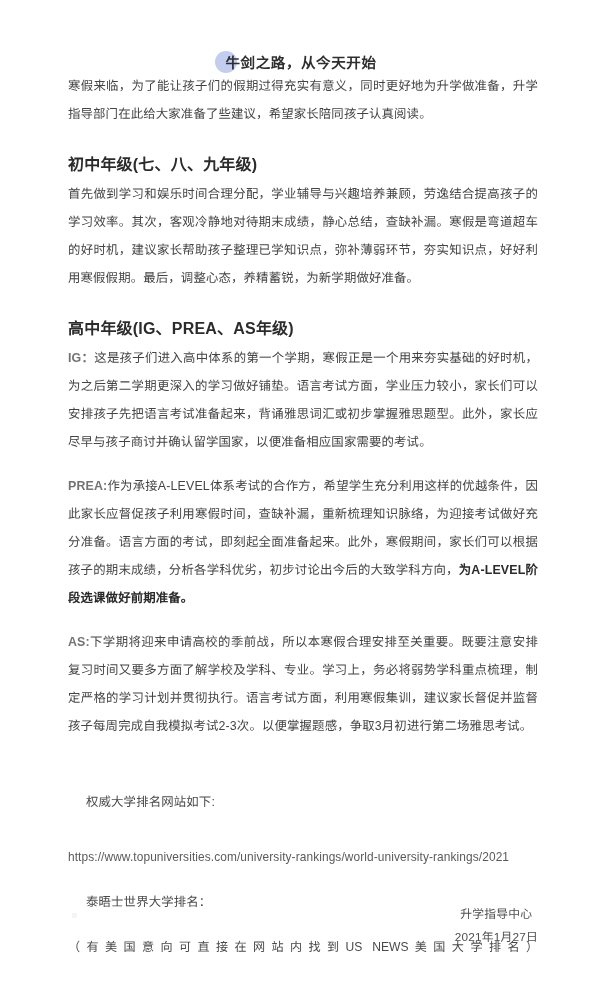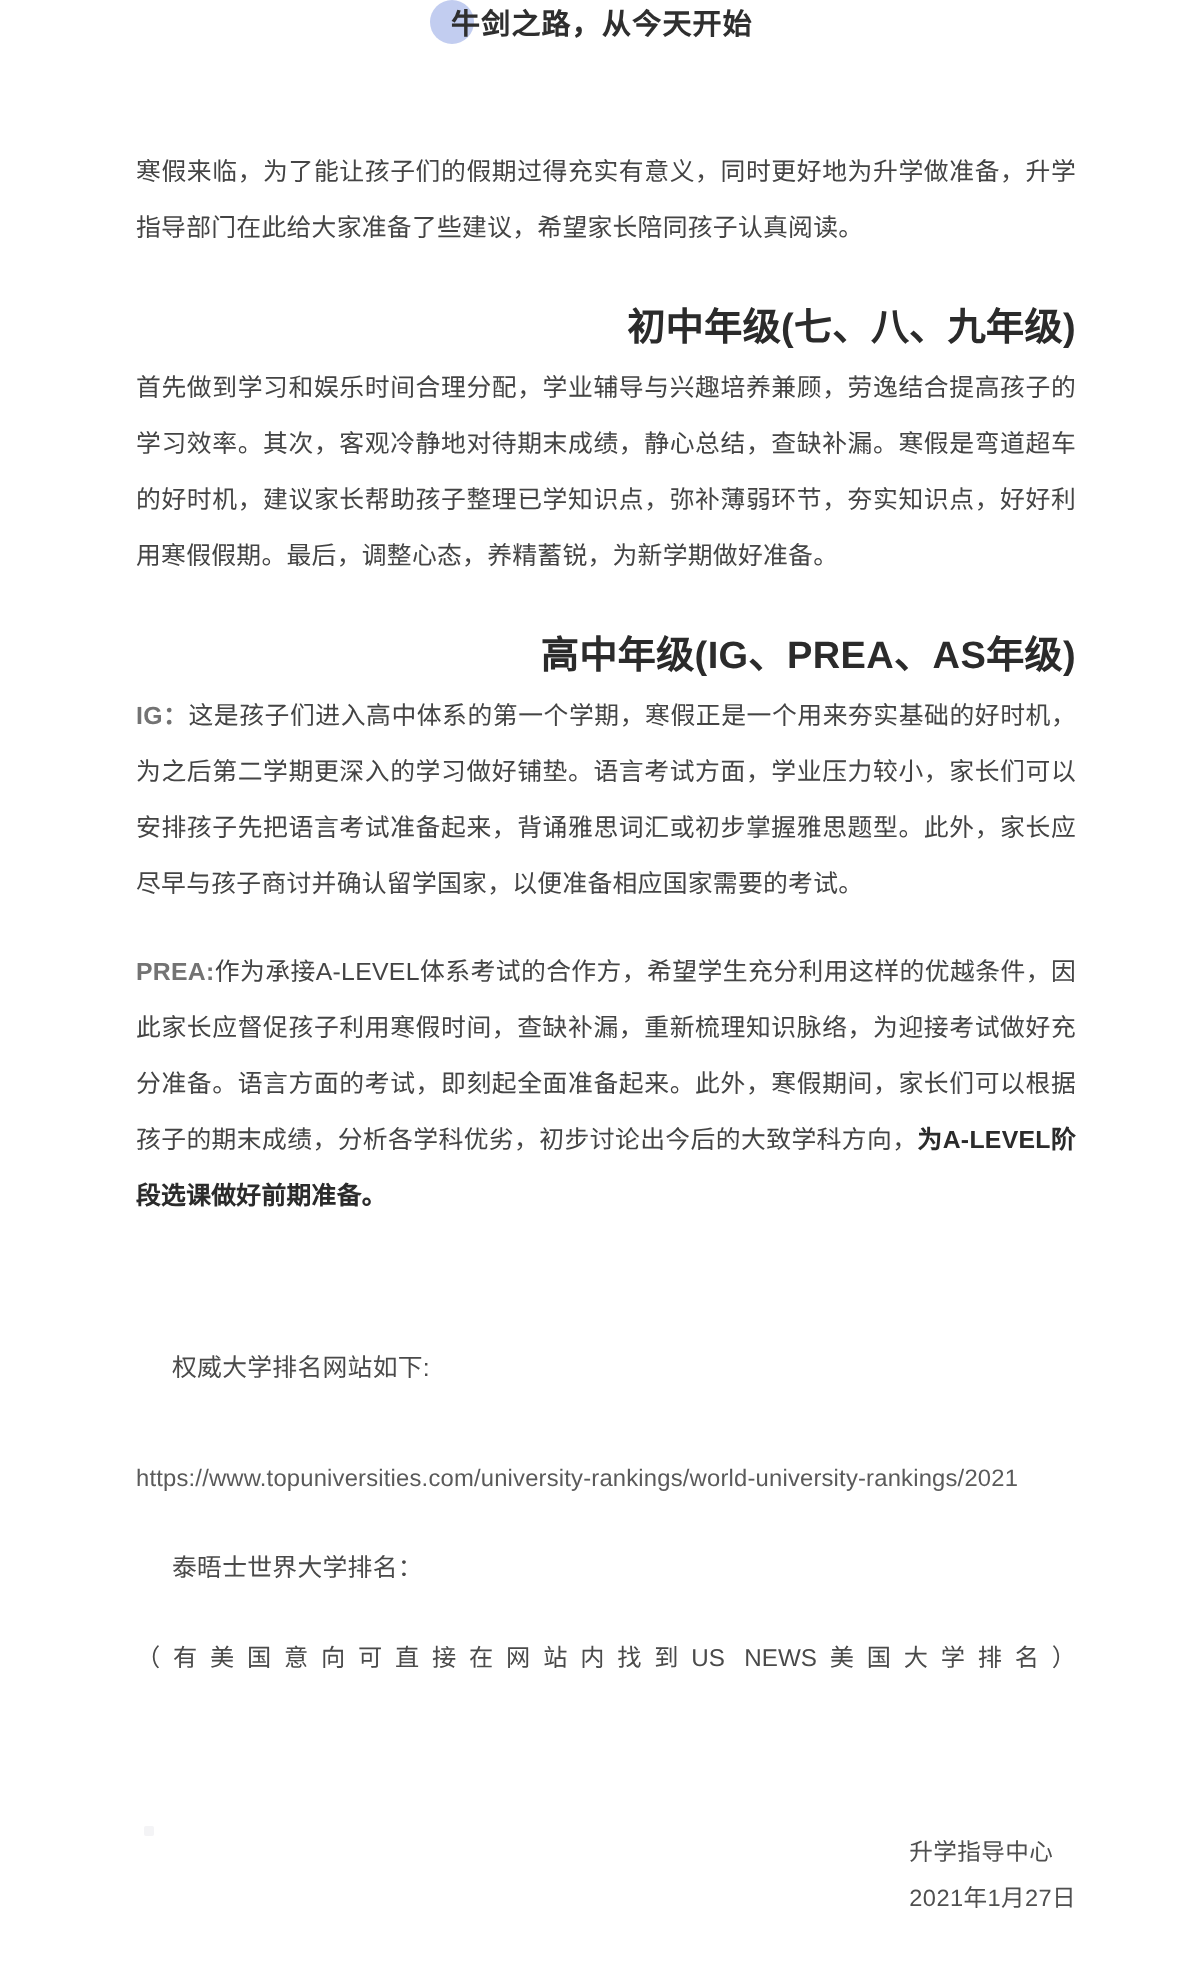--- a/index.html
+++ b/index.html
@@ -14,21 +14,21 @@
     font-family: "Liberation Sans", "DejaVu Sans", sans-serif;
     color: #3b3b3b;
     overflow: hidden;
     position: relative;
   }
 
   
   .doc-header {
     height: 72px;
     display: flex;
-    align-items: flex-start;
+    align-items: flex-end;
     justify-content: center;
     position: relative;
   }
   .header-inner {
     position: relative;
     display: inline-block;
     padding-left: 2px;
   }
   .header-dot {
     position: absolute;
@@ -65,26 +65,25 @@
     text-align: justify;
     text-justify: inter-ideograph;
     letter-spacing: 0.15px;
   }
   .section-gap { height: 18px; }
   .section-gap-sm { height: 10px; }
   .section-gap-lg { height: 24px; }
 
   h2.section-head {
     margin: 0 0 2px 0;
-    font-size: 19px;
+    font-size: 16px;
     line-height: 26px;
     font-weight: 700;
     color: #2b2b2b;
     letter-spacing: 0.2px;
-    text-align: right;
   }
 
   .lead {
     font-weight: 700;
     color: #737373;
   }
   .bold-inline {
     font-weight: 700;
     color: #2b2b2b;
   }
@@ -113,22 +112,22 @@
     color: #4a4a4a;
     text-align: justify;
     text-align-last: justify;
     text-justify: inter-character;
   }
 
   
   .doc-footer {
     position: absolute;
     right: 62px;
-    bottom: 20px;
-    text-align: left;
+    bottom: 32px;
+    text-align: center;
   }
   .doc-footer div {
     font-size: 11.8px;
     line-height: 23px;
     color: #4f4f4f;
     letter-spacing: 0.2px;
   }
   .watermark-speck {
     position: absolute;
     left: 72px;
@@ -163,20 +162,21 @@
   <h2 class="section-head">高中年级(IG、PREA、AS年级)</h2>
 
   <p class="para"><span class="lead">IG：</span><span>这是孩子们进入高中体系的第一个学期，寒假正是一个用来夯实基础的好时机，为之后第二学期更深入的学习做好铺垫。语言考试方面，学业压力较小，家长们可以安排孩子先把语言考试准备起来，背诵雅思词汇或初步掌握雅思题型。此外，家长应尽早与孩子商讨并确认留学国家，以便准备相应国家需要的考试。</span></p>
 
   <div class="section-gap-sm"></div>
 
   <p class="para"><span class="lead">PREA:</span><span>作为承接A-LEVEL体系考试的合作方，希望学生充分利用这样的优越条件，因此家长应督促孩子利用寒假时间，查缺补漏，重新梳理知识脉络，为迎接考试做好充分准备。语言方面的考试，即刻起全面准备起来。此外，寒假期间，家长们可以根据孩子的期末成绩，分析各学科优劣，初步讨论出今后的大致学科方向，</span><span class="bold-inline">为A-LEVEL阶段选课做好前期准备。</span></p>
 
   <div class="section-gap-sm"></div>
 
+  <p class="para"><span class="lead">AS:</span><span>下学期将迎来申请高校的季前战，所以本寒假合理安排至关重要。既要注意安排复习时间又要多方面了解学校及学科、专业。学习上，务必将弱势学科重点梳理，制定严格的学习计划并贯彻执行。语言考试方面，利用寒假集训，建议家长督促并监督孩子每周完成自我模拟考试2-3次。以便掌握题感，争取3月初进行第二场雅思考试。</span></p>
 
   <div class="section-gap-lg"></div>
 
   <p class="rank-label">权威大学排名网站如下:</p>
 
   <div class="section-gap-sm"></div>
 
   <div class="rank-block">
     <p class="rank-url">https://www.topuniversities.com/university-rankings/world-university-rankings/2021</p>
   </div>

